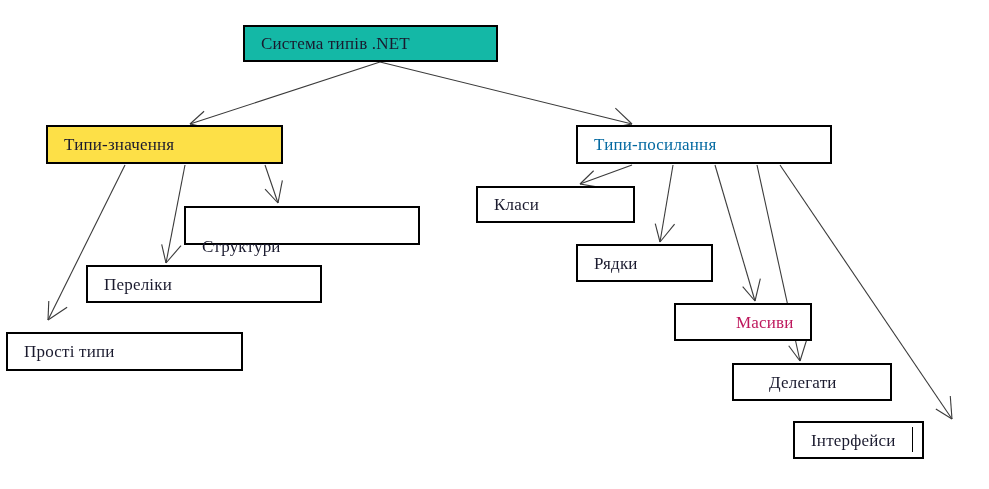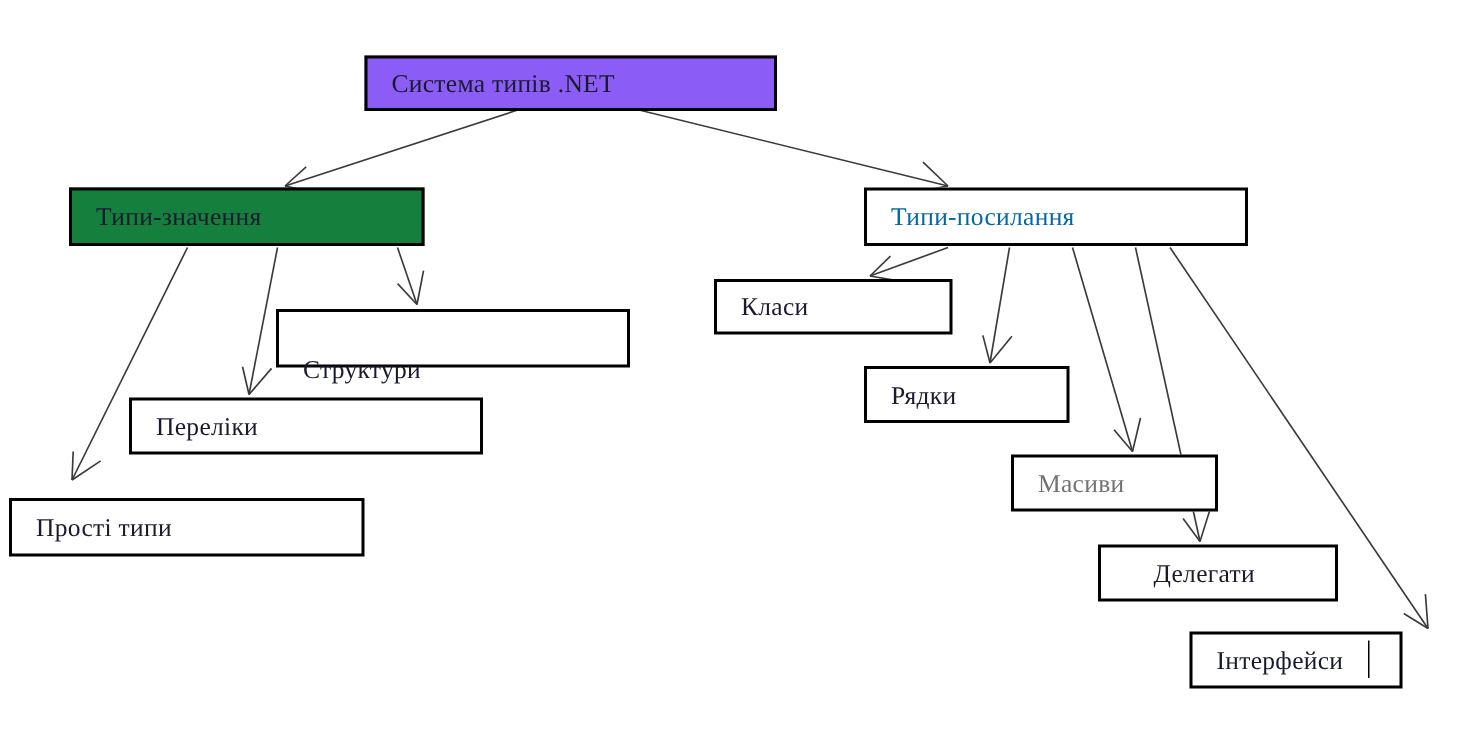--- a/index.html
+++ b/index.html
@@ -102,24 +102,24 @@
         <line x1="800" y1="361" x2="806.885541758141" y2="339.05485669454634" stroke="#3a3a3a" stroke-width="1.1"></line>
       </g>
       <g>
         <line x1="780" y1="165" x2="952" y2="419" stroke="#3a3a3a" stroke-width="1.1"></line>
         <line x1="952" y1="419" x2="935.8575066187644" y2="408.9790266222904" stroke="#3a3a3a" stroke-width="1.1"></line>
         <line x1="952" y1="419" x2="950.2712097630782" y2="396.0650641091647" stroke="#3a3a3a" stroke-width="1.1"></line>
       </g>
     </svg>
 
   <div id="node-layer">
-      <div class="node" style="left: 243px; top: 25px; width: 275px; height: 37px; border-color: rgb(0, 0, 0); background: #8b5cf6; margin-top: 12px;">
+      <div class="node" style="left: 243px; top: 25px; width: 255px; height: 37px; border-color: rgb(0, 0, 0); background: #14b8a6;">
         <span class="node-label" style="color: rgb(26, 26, 46);">Система типів .NET</span>
       </div>
-      <div class="node" style="left: 46px; top: 125px; width: 237px; height: 39px; border-color: rgb(0, 0, 0); background: #15803d;">
+      <div class="node" style="left: 46px; top: 125px; width: 237px; height: 39px; border-color: rgb(0, 0, 0); background: #fde047;">
         <span class="node-label" style="color: rgb(26, 26, 46);">Типи-значення</span>
       </div>
       <div class="node" style="left: 576px; top: 125px; width: 256px; height: 39px; border-color: rgb(0, 0, 0); background: rgb(255, 255, 255);">
         <span class="node-label" style="color: #0369a1;">Типи-посилання</span>
       </div>
       <div class="node" style="left: 184px; top: 206px; width: 236px; height: 39px; border-color: rgb(0, 0, 0); background: rgb(255, 255, 255);">
         <span class="node-label" style="color: rgb(26, 26, 46); margin-top: 41px;">Структури</span>
       </div>
       <div class="node" style="left: 86px; top: 265px; width: 236px; height: 38px; border-color: rgb(0, 0, 0); background: rgb(255, 255, 255);">
         <span class="node-label" style="color: rgb(26, 26, 46);">Переліки</span>
@@ -127,24 +127,24 @@
       <div class="node" style="left: 6px; top: 332px; width: 237px; height: 39px; border-color: rgb(0, 0, 0); background: rgb(255, 255, 255);">
         <span class="node-label" style="color: rgb(26, 26, 46);">Прості типи</span>
       </div>
       <div class="node" style="left: 476px; top: 186px; width: 159px; height: 37px; border-color: rgb(0, 0, 0); background: rgb(255, 255, 255);">
         <span class="node-label" style="color: rgb(26, 26, 46);">Класи</span>
       </div>
       <div class="node" style="left: 576px; top: 244px; width: 137px; height: 38px; border-color: rgb(0, 0, 0); background: rgb(255, 255, 255);">
         <span class="node-label" style="color: rgb(26, 26, 46);">Рядки</span>
       </div>
       <div class="node" style="left: 674px; top: 303px; width: 138px; height: 38px; border-color: rgb(0, 0, 0); background: rgb(255, 255, 255);">
-        <span class="node-label" style="color: #737373;">Масиви</span>
+        <span class="node-label" style="color: #be185d; margin-left: 44px;">Масиви</span>
       </div>
       <div class="node" style="left: 732px; top: 363px; width: 160px; height: 38px; border-color: rgb(0, 0, 0); background: rgb(255, 255, 255);">
         <span class="node-label" style="color: rgb(26, 26, 46); padding-left: 35px;">Делегати</span>
       </div>
-      <div class="node" style="left: 793px; top: 421px; width: 142px; height: 38px; border-color: rgb(0, 0, 0); background: rgb(255, 255, 255);">
+      <div class="node" style="left: 793px; top: 421px; width: 131px; height: 38px; border-color: rgb(0, 0, 0); background: rgb(255, 255, 255);">
         <span class="node-label" style="color: rgb(26, 26, 46);">Інтерфейси</span>
       </div>
     </div>
 
 <div class="caret" style="left: 912px; top: 427px; height: 25px;"></div>
   </div>
 
 </body></html>

